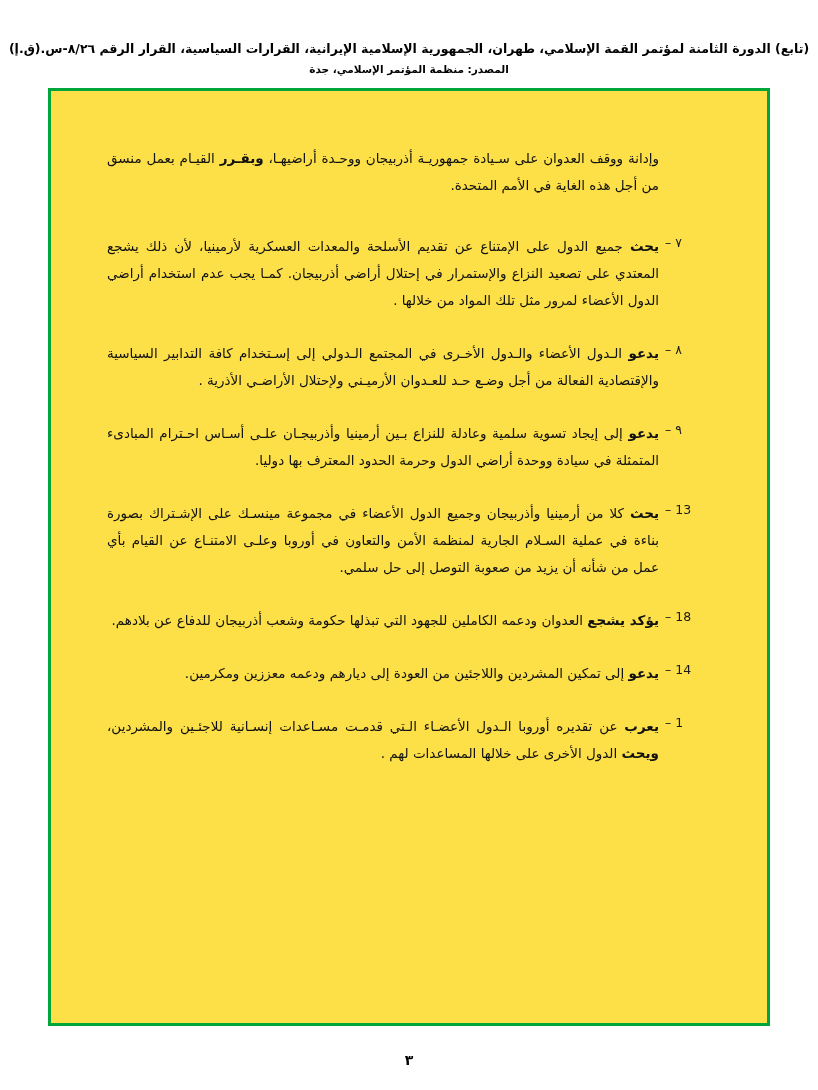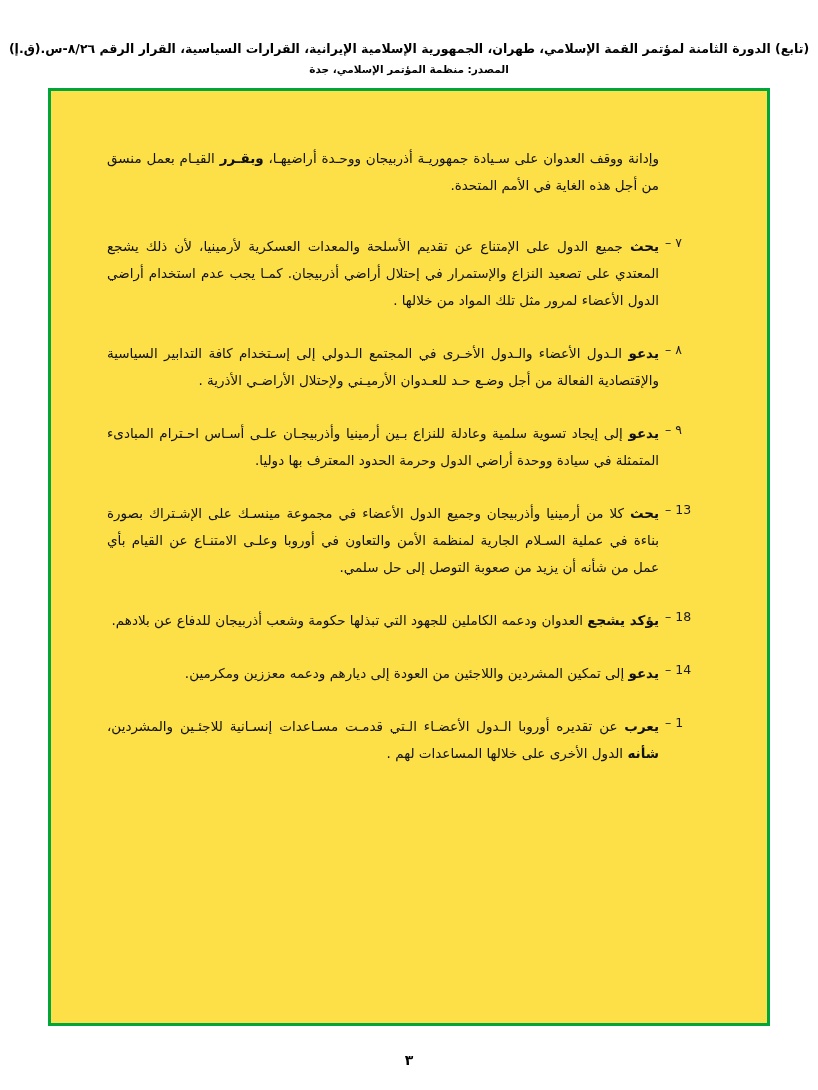--- a/index.html
+++ b/index.html
@@ -150,21 +150,21 @@
         <div class="body ital"><span class="lead">يؤكد يشجع</span><span> العدوان ودعمه الكاملين للجهود التي تبذلها حكومة وشعب أذربيجان للدفاع عن بلادهم.</span></div>
       </div>
 
       <div class="para">
         <div class="num">14 –</div>
         <div class="body ital"><span class="lead">يدعو</span><span> إلى تمكين المشردين واللاجئين من العودة إلى ديارهم ودعمه معززين ومكرمين.</span></div>
       </div>
 
       <div class="para">
         <div class="num">1 –</div>
-        <div class="body"><span class="lead">يعرب</span><span> عن تقديره أوروبا الـدول الأعضـاء الـتي قدمـت مسـاعدات إنسـانية للاجئـين والمشردين، </span><span class="lead">شأنه</span><span> الدول الأخرى على خلالها المساعدات لهم .</span></div>
+        <div class="body"><span class="lead">يعرب</span><span> عن تقديره أوروبا الـدول الأعضـاء الـتي قدمـت مسـاعدات إنسـانية للاجئـين والمشردين، </span><span class="lead">ويحث</span><span> الدول الأخرى على خلالها المساعدات لهم .</span></div>
       </div>
 
     </div>
   </div>
 
   <div class="page-number">٣</div>
 
 </div>
 
 </body></html>

